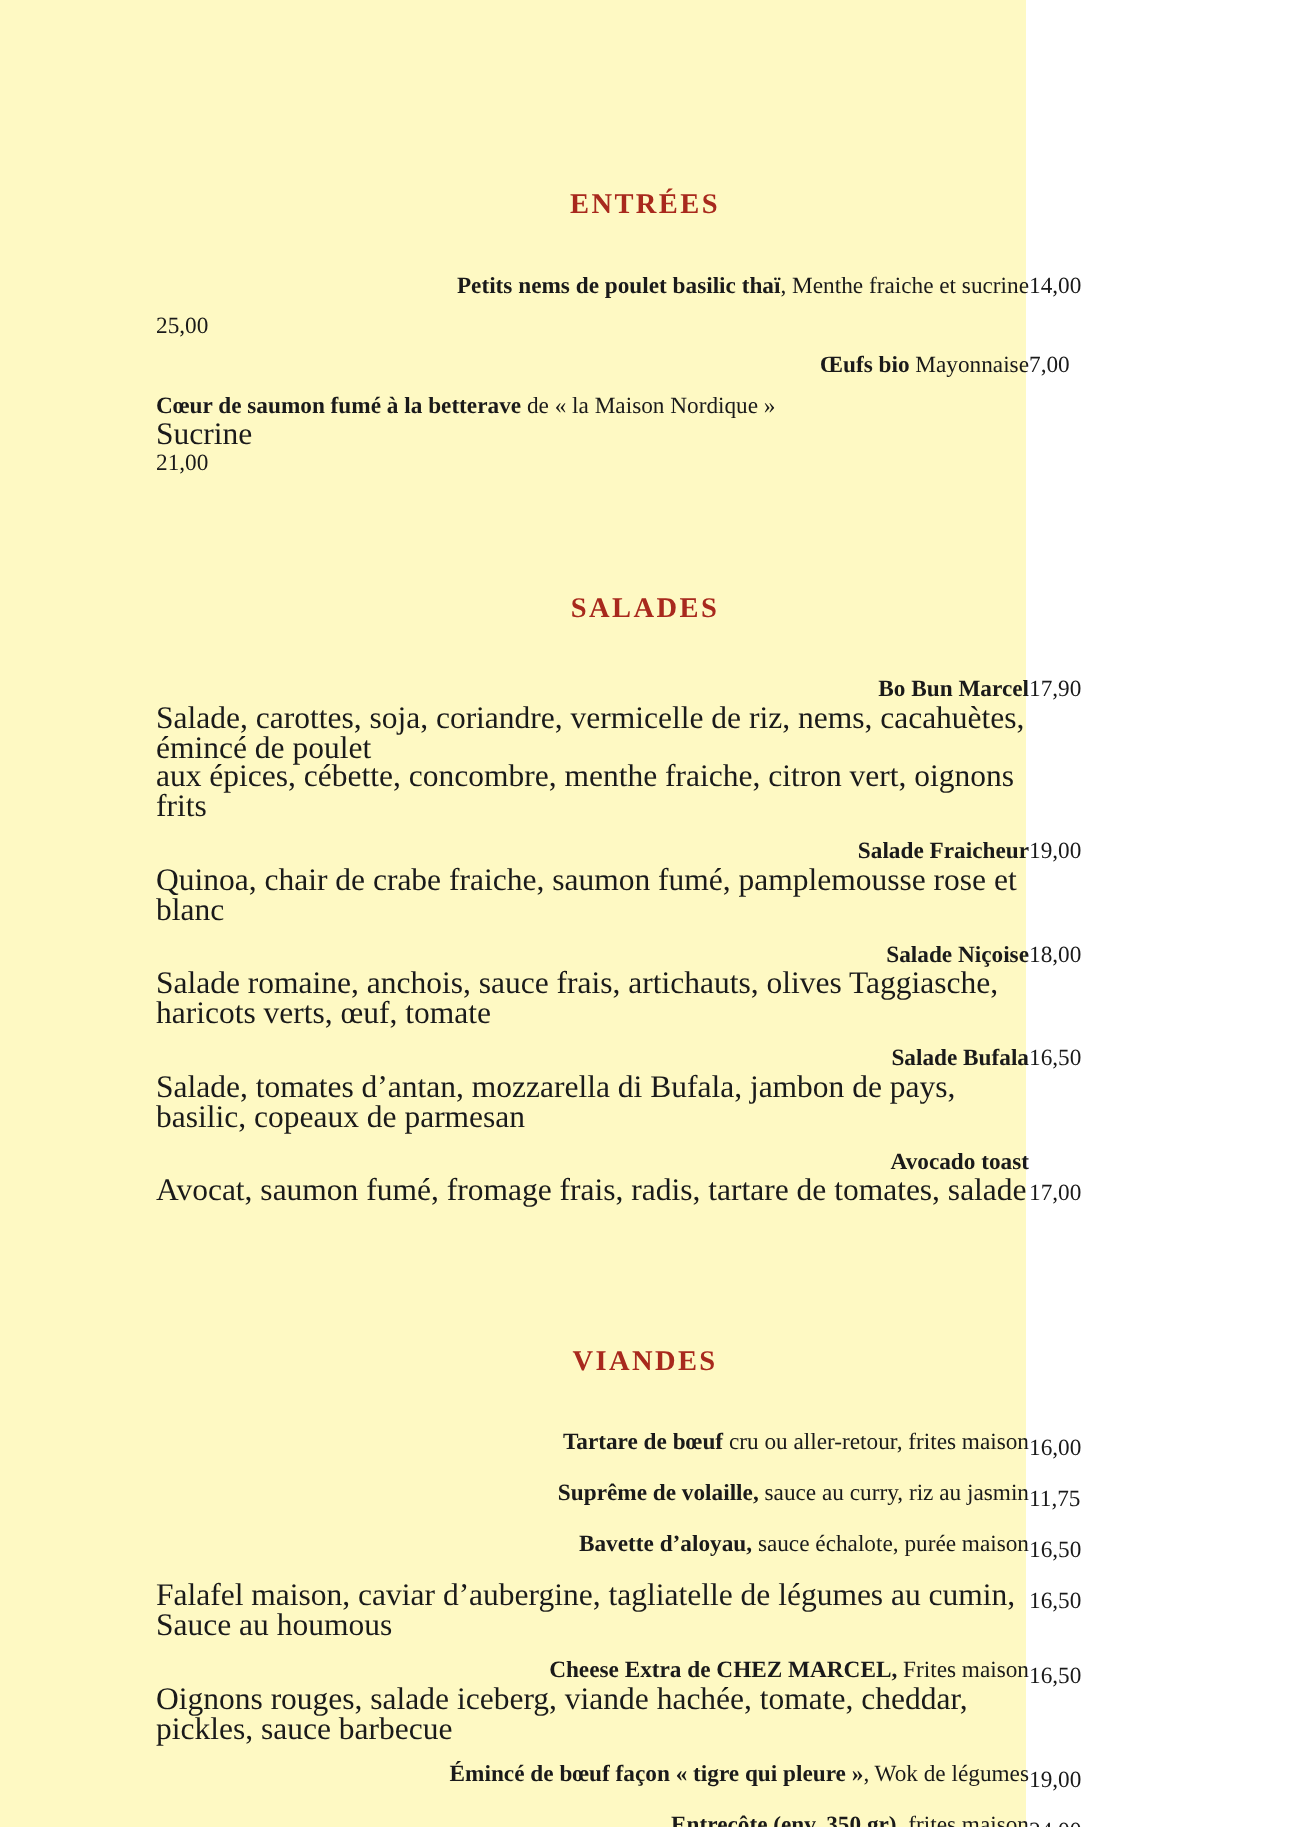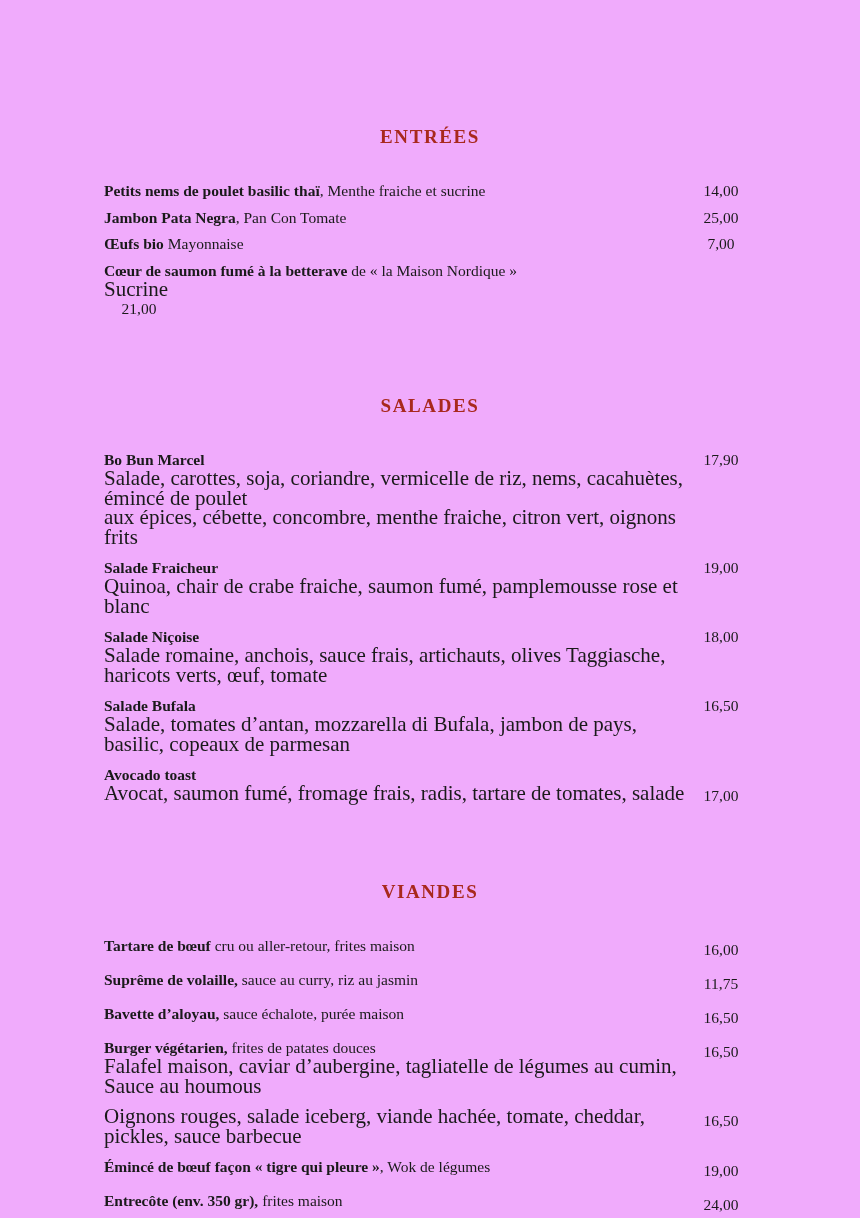--- a/index.html
+++ b/index.html
@@ -10,25 +10,25 @@
   }
   body {
     width: 860px;
     height: 1218px;
     font-family: "Liberation Serif", "DejaVu Serif", serif;
     color: #1a1a1a;
     -webkit-font-smoothing: antialiased;
   }
   .page {
     position: relative;
-    width: 860px;
+    width: 684px;
     height: 1218px;
     box-sizing: border-box;
     padding: 0 104px 0 104px;
-    background: #f0abfc;
+    background: #fef9c3;
   }
   
   .section {
     width: 652px;
   }
   .section-title {
     text-align: center;
     font-weight: bold;
     font-size: 19px;
     letter-spacing: 1.6px;
@@ -49,44 +49,45 @@
     justify-content: space-between;
     width: 652px;
   }
   .item-text {
     flex: 1 1 auto;
     min-width: 0;
   }
   .item-price {
     flex: 0 0 auto;
     width: 70px;
-    text-align: center;
+    text-align: left;
     font-size: 15.5px;
     line-height: 19px;
     white-space: nowrap;
     font-family: "Liberation Serif", "DejaVu Serif", serif;
   }
   .item-title {
     font-size: 15.5px;
     line-height: 19px;
+    text-align: right;
   }
   .item-title .b {
     font-weight: bold;
   }
   .item-desc {
     font-size: 21px;
     line-height: 19.5px;
   }
 
   
   .entrees .item { margin-bottom: 7.5px; }
   .entrees .item:last-child { margin-bottom: 0; flex-direction: column; }
 
   .salades .item { margin-bottom: 11px; }
-  .salades .item:last-child { margin-bottom: 0; }
+  .salades .item:last-child { margin-bottom: 16px; }
 
   .viandes .item { margin-bottom: 11px; }
   .viandes .item:last-child { margin-bottom: 0; }
 
   
   .viandes .item-price { padding-top: 4px; }
   .price-low { padding-top: 21px; }
 </style>
 </head>
 <body>
@@ -98,23 +99,20 @@
     <div class="items">
 
       <div class="item">
         <div class="item-text">
           <div class="item-title"><span class="b">Petits nems de poulet basilic thaï</span><span>, Menthe fraiche et sucrine</span></div>
         </div>
         <div class="item-price">14,00</div>
       </div>
 
       <div class="item">
-        <div class="item-text">
-          <div class="item-title"><span class="b">Jambon Pata Negra</span><span>, Pan Con Tomate</span></div>
-        </div>
         <div class="item-price">25,00</div>
       </div>
 
       <div class="item">
         <div class="item-text">
           <div class="item-title"><span class="b">Œufs bio</span><span> Mayonnaise</span></div>
         </div>
         <div class="item-price">7,00</div>
       </div>
 
@@ -196,28 +194,28 @@
 
       <div class="item">
         <div class="item-text">
           <div class="item-title"><span class="b">Bavette d’aloyau,</span><span> sauce échalote, purée maison</span></div>
         </div>
         <div class="item-price">16,50</div>
       </div>
 
       <div class="item">
         <div class="item-text">
-          <div class="item-title"><span class="b">Burger végétarien,</span><span> frites de patates douces</span></div>
           <div class="item-desc">Falafel maison, caviar d’aubergine, tagliatelle de légumes au cumin,<br>Sauce au houmous</div>
         </div>
         <div class="item-price">16,50</div>
       </div>
 
       <div class="item">
         <div class="item-text">
+          <div class="item-title"><span class="b">Cheese Extra de CHEZ MARCEL,</span><span> Frites maison</span></div>
           <div class="item-desc">Oignons rouges, salade iceberg, viande hachée, tomate, cheddar, pickles, sauce barbecue</div>
         </div>
         <div class="item-price">16,50</div>
       </div>
 
       <div class="item">
         <div class="item-text">
           <div class="item-title"><span class="b">Émincé de bœuf façon « tigre qui pleure »</span><span>, Wok de légumes</span></div>
         </div>
         <div class="item-price">19,00</div>

